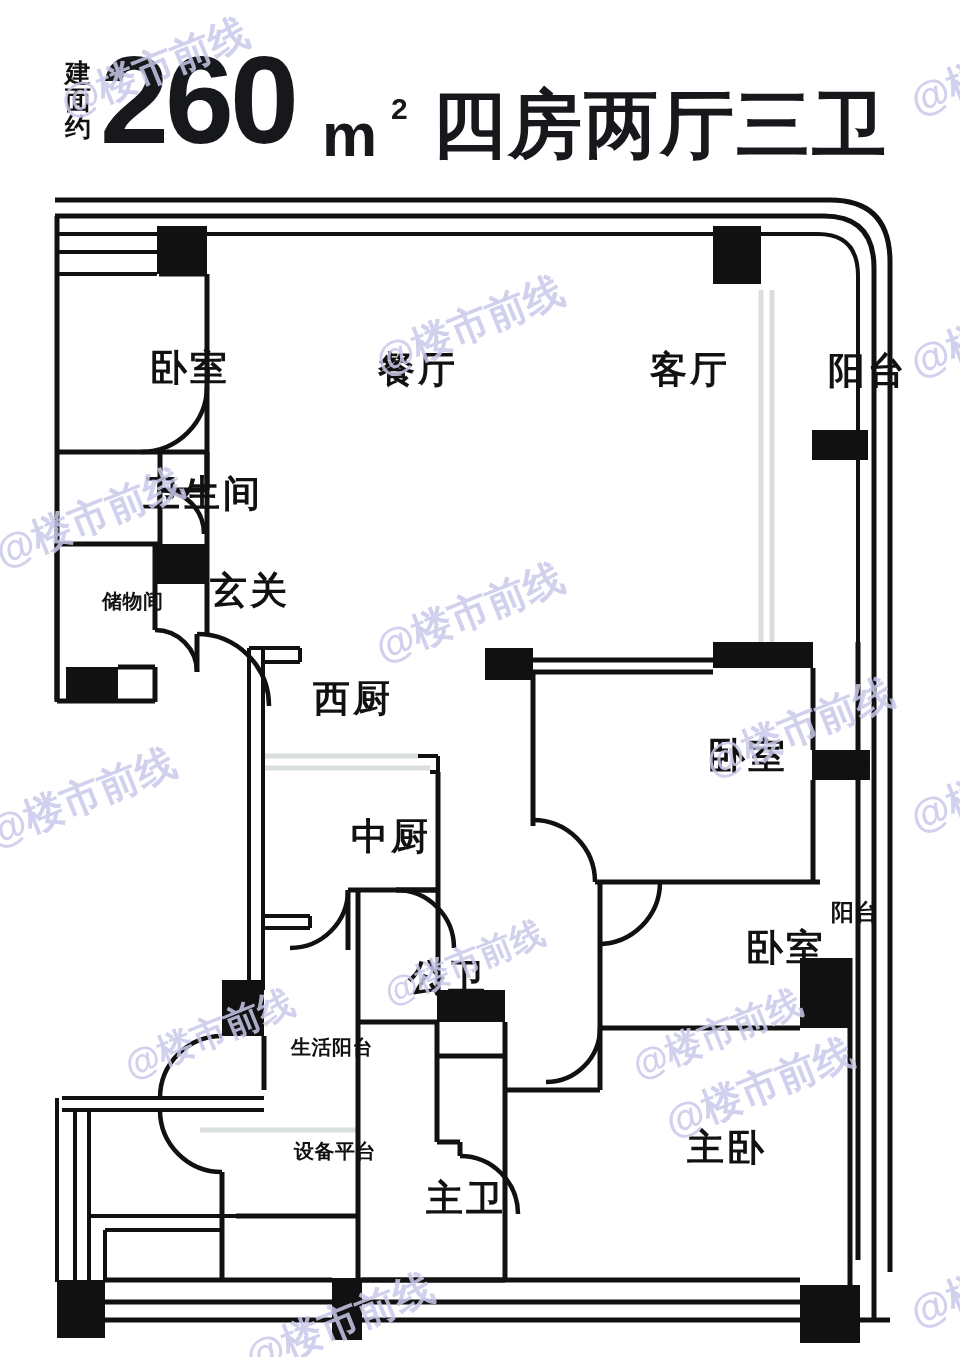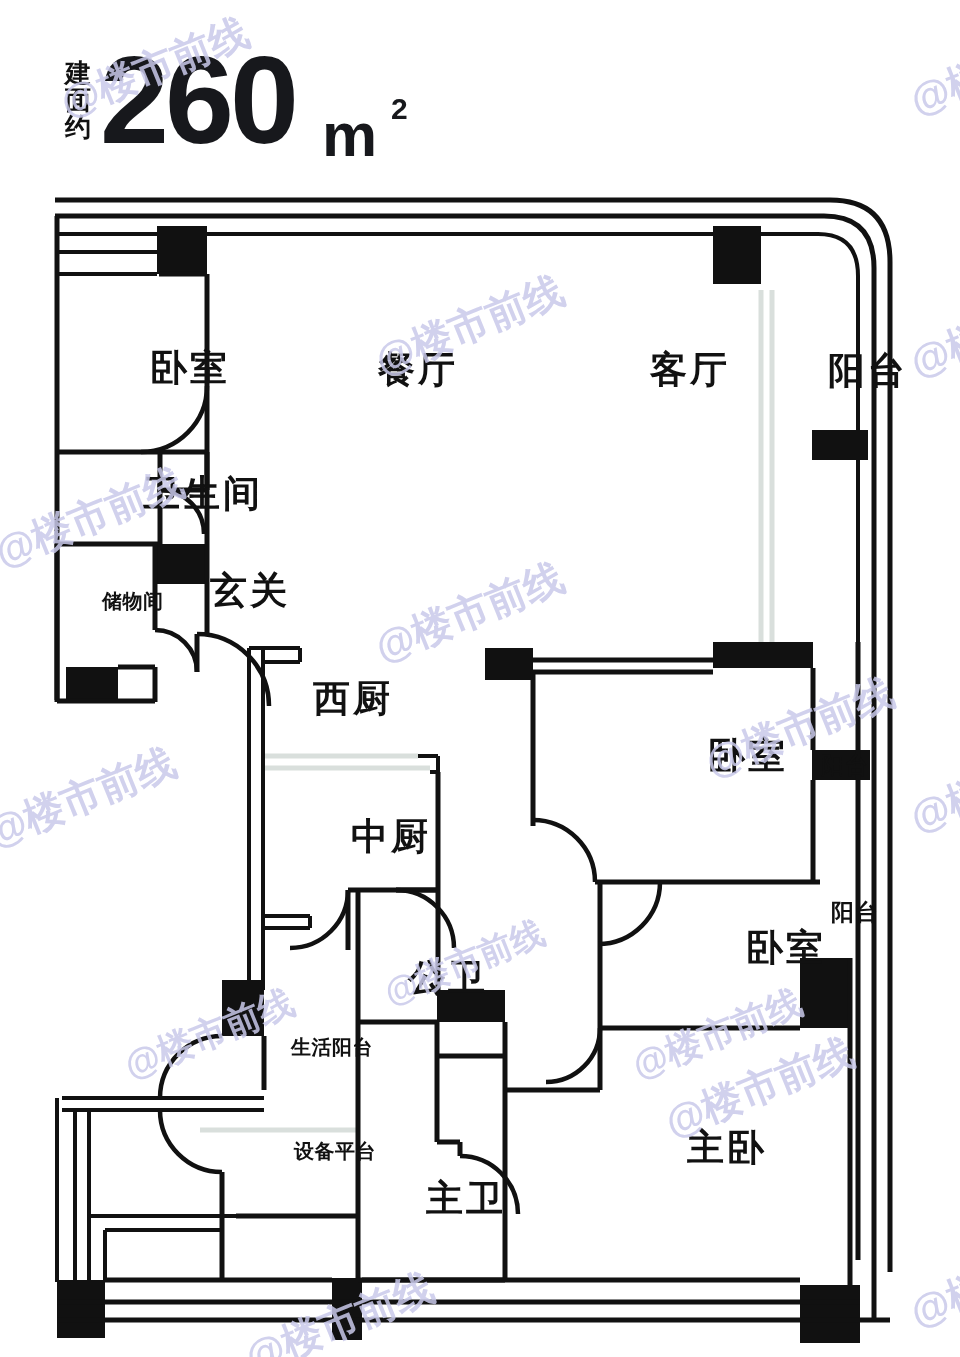--- a/index.html
+++ b/index.html
@@ -133,20 +133,21 @@
 
   <div id="header">
     <div id="hdr-prefix">
       <span>建</span>
       <span>面</span>
       <span>约</span>
     </div>
     <div id="hdr-area">260</div>
     <div id="hdr-unit">m</div>
     <div id="hdr-sup">2</div>
+    <div id="hdr-desc">四房两厅三卫</div>
   </div>
 
   <div id="plan-wrap">
   <svg id="plan" width="960" height="1167" viewBox="0 0 960 1167">
 
     <g>
 
       <path class="thin2" d="M55,10 H830 Q890,10 890,72 V1082"></path>
       <path class="thin2" d="M55,26 H824 Q874,26 874,78 V1070"></path>
 

